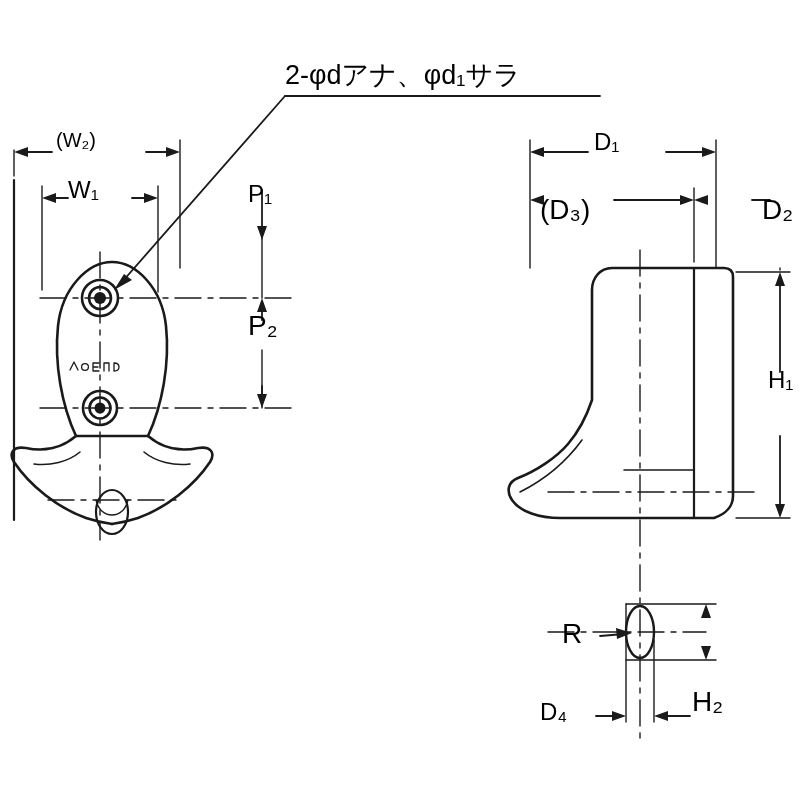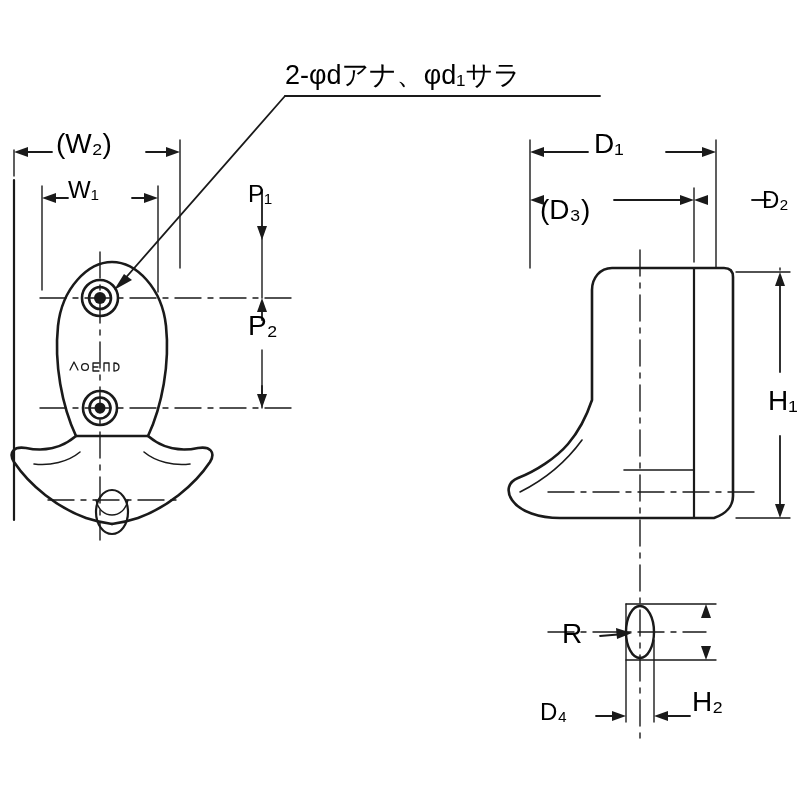--- a/index.html
+++ b/index.html
@@ -228,35 +228,35 @@
         <line x1="658" y1="716" x2="690" y2="716"></line>
         <polygon points="626,716 612,711 612,721" fill="#1a1a1a" stroke="none"></polygon>
         <polygon points="654,716 668,711 668,721" fill="#1a1a1a" stroke="none"></polygon>
       </g>
 
     </g>
   </svg>
 
   <div class="lbl" style="left:285px; top:62px; font-size:27px;">2-φdアナ、φd₁サラ</div>
 
-  <div class="lbl" style="left:56px; top:130px; font-size:28px;">(W₂)</div>
+  <div class="lbl" style="left:56px; top:130px; font-size:20px;">(W₂)</div>
 
   <div class="lbl" style="left:68px; top:178px; font-size:24px;">W₁</div>
 
   <div class="lbl" style="left: 248px; top: 182px; font-size: 24px; transform-origin: left top;">P₁</div>
 
   <div class="lbl" style="left: 248px; top: 312px; font-size: 28px; transform-origin: left top;">P₂</div>
 
-  <div class="lbl" style="left:594px; top:130px; font-size:28px;">D₁</div>
+  <div class="lbl" style="left:594px; top:130px; font-size:24px;">D₁</div>
 
   <div class="lbl" style="left:540px; top:196px; font-size:28px;">(D₃)</div>
 
-  <div class="lbl" style="left:762px; top:188px; font-size:24px;">D₂</div>
-
-  <div class="lbl" style="left: 768px; top: 368px; font-size: 28px; transform-origin: left top; margin-top: 19px;">H₁</div>
+  <div class="lbl" style="left:762px; top:196px; font-size:28px;">D₂</div>
+
+  <div class="lbl" style="left: 768px; top: 368px; font-size: 24px; transform-origin: left top;">H₁</div>
 
   <div class="lbl" style="left:562px; top:620px; font-size:28px;">R</div>
 
   <div class="lbl" style="left:540px; top:700px; font-size:24px;">D₄</div>
 
   <div class="lbl" style="left: 692px; top: 688px; font-size: 28px; transform-origin: left top;">H₂</div>
 
 </div>
 
 </body></html>

